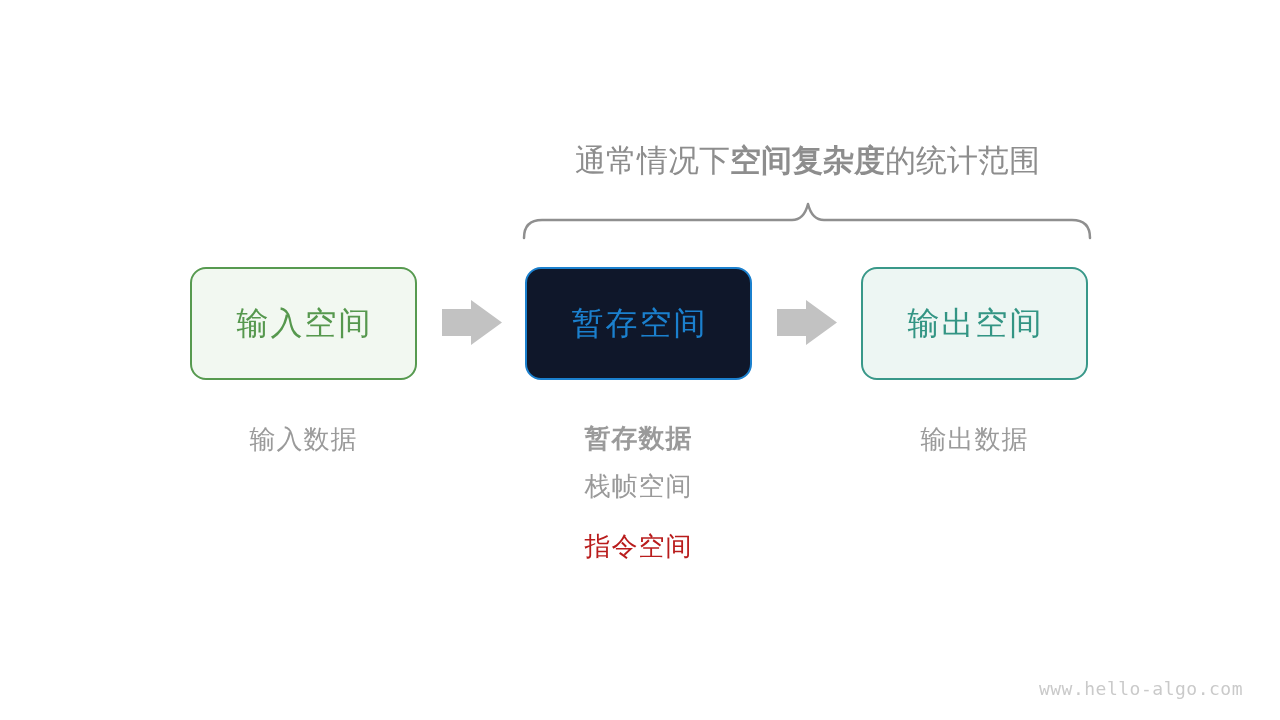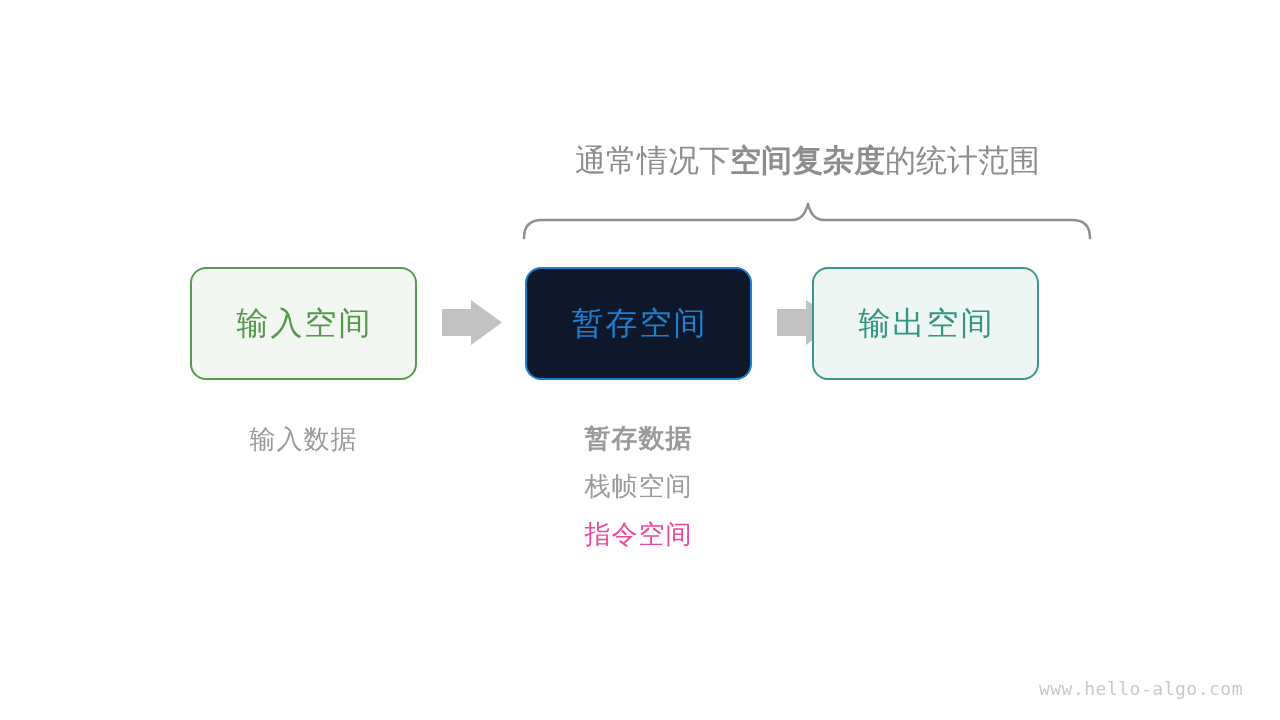--- a/index.html
+++ b/index.html
@@ -16,21 +16,21 @@
   }
   #title .bold{font-weight:700;}
   #brace-svg{left:522px;top:200px;}
   .box{
     width:227px;height:113px;box-sizing:border-box;
     border:2.5px solid #888;border-radius:16px;
     display:flex;align-items:center;justify-content:center;
   }
   #box-input{left:190px;top:267px;}
   #box-temp{left:525px;top:267px;}
-  #box-output{left:812px;top:267px;}
+  #box-output{left:861px;top:267px;}
   .box-title{
     font-size:32px;font-weight:400;letter-spacing:2px;text-indent:2px;
     white-space:nowrap;
   }
   .arrow{width:60px;height:45px;}
   #arrow-1{left:442px;top:300px;}
   #arrow-2{left:777px;top:300px;}
   .sub-label{
     width:227px;height:28px;text-align:center;
     font-size:26px;line-height:28px;letter-spacing:1px;white-space:nowrap;
@@ -76,18 +76,19 @@
   </svg>
 
   <div id="box-output" class="abs box" style="border-color: rgb(57, 152, 137); background: rgb(237, 246, 243);">
     <span class="box-title" style="color: rgb(51, 149, 132);">输出空间</span>
   </div>
 
   <div id="label-input" class="abs sub-label" style="color: rgb(154, 154, 154);">输入数据</div>
 
   <div id="label-temp-1" class="abs sub-label" style="color: rgb(154, 154, 154);">暂存数据</div>
   <div id="label-temp-2" class="abs sub-label" style="color: rgb(154, 154, 154);">栈帧空间</div>
-  <div id="label-temp-3" class="abs sub-label" style="color: #ec4899;">指令空间</div>
+  <div id="label-temp-3" class="abs sub-label" style="color: #b91c1c; margin-top: 12px;">指令空间</div>
 
+  <div id="label-output" class="abs sub-label" style="color: rgb(154, 154, 154);">输出数据</div>
 
   <div id="watermark" class="abs" style="color: rgb(202, 202, 202);">www.hello-algo.com</div>
 
 </div>
 
 </body></html>

